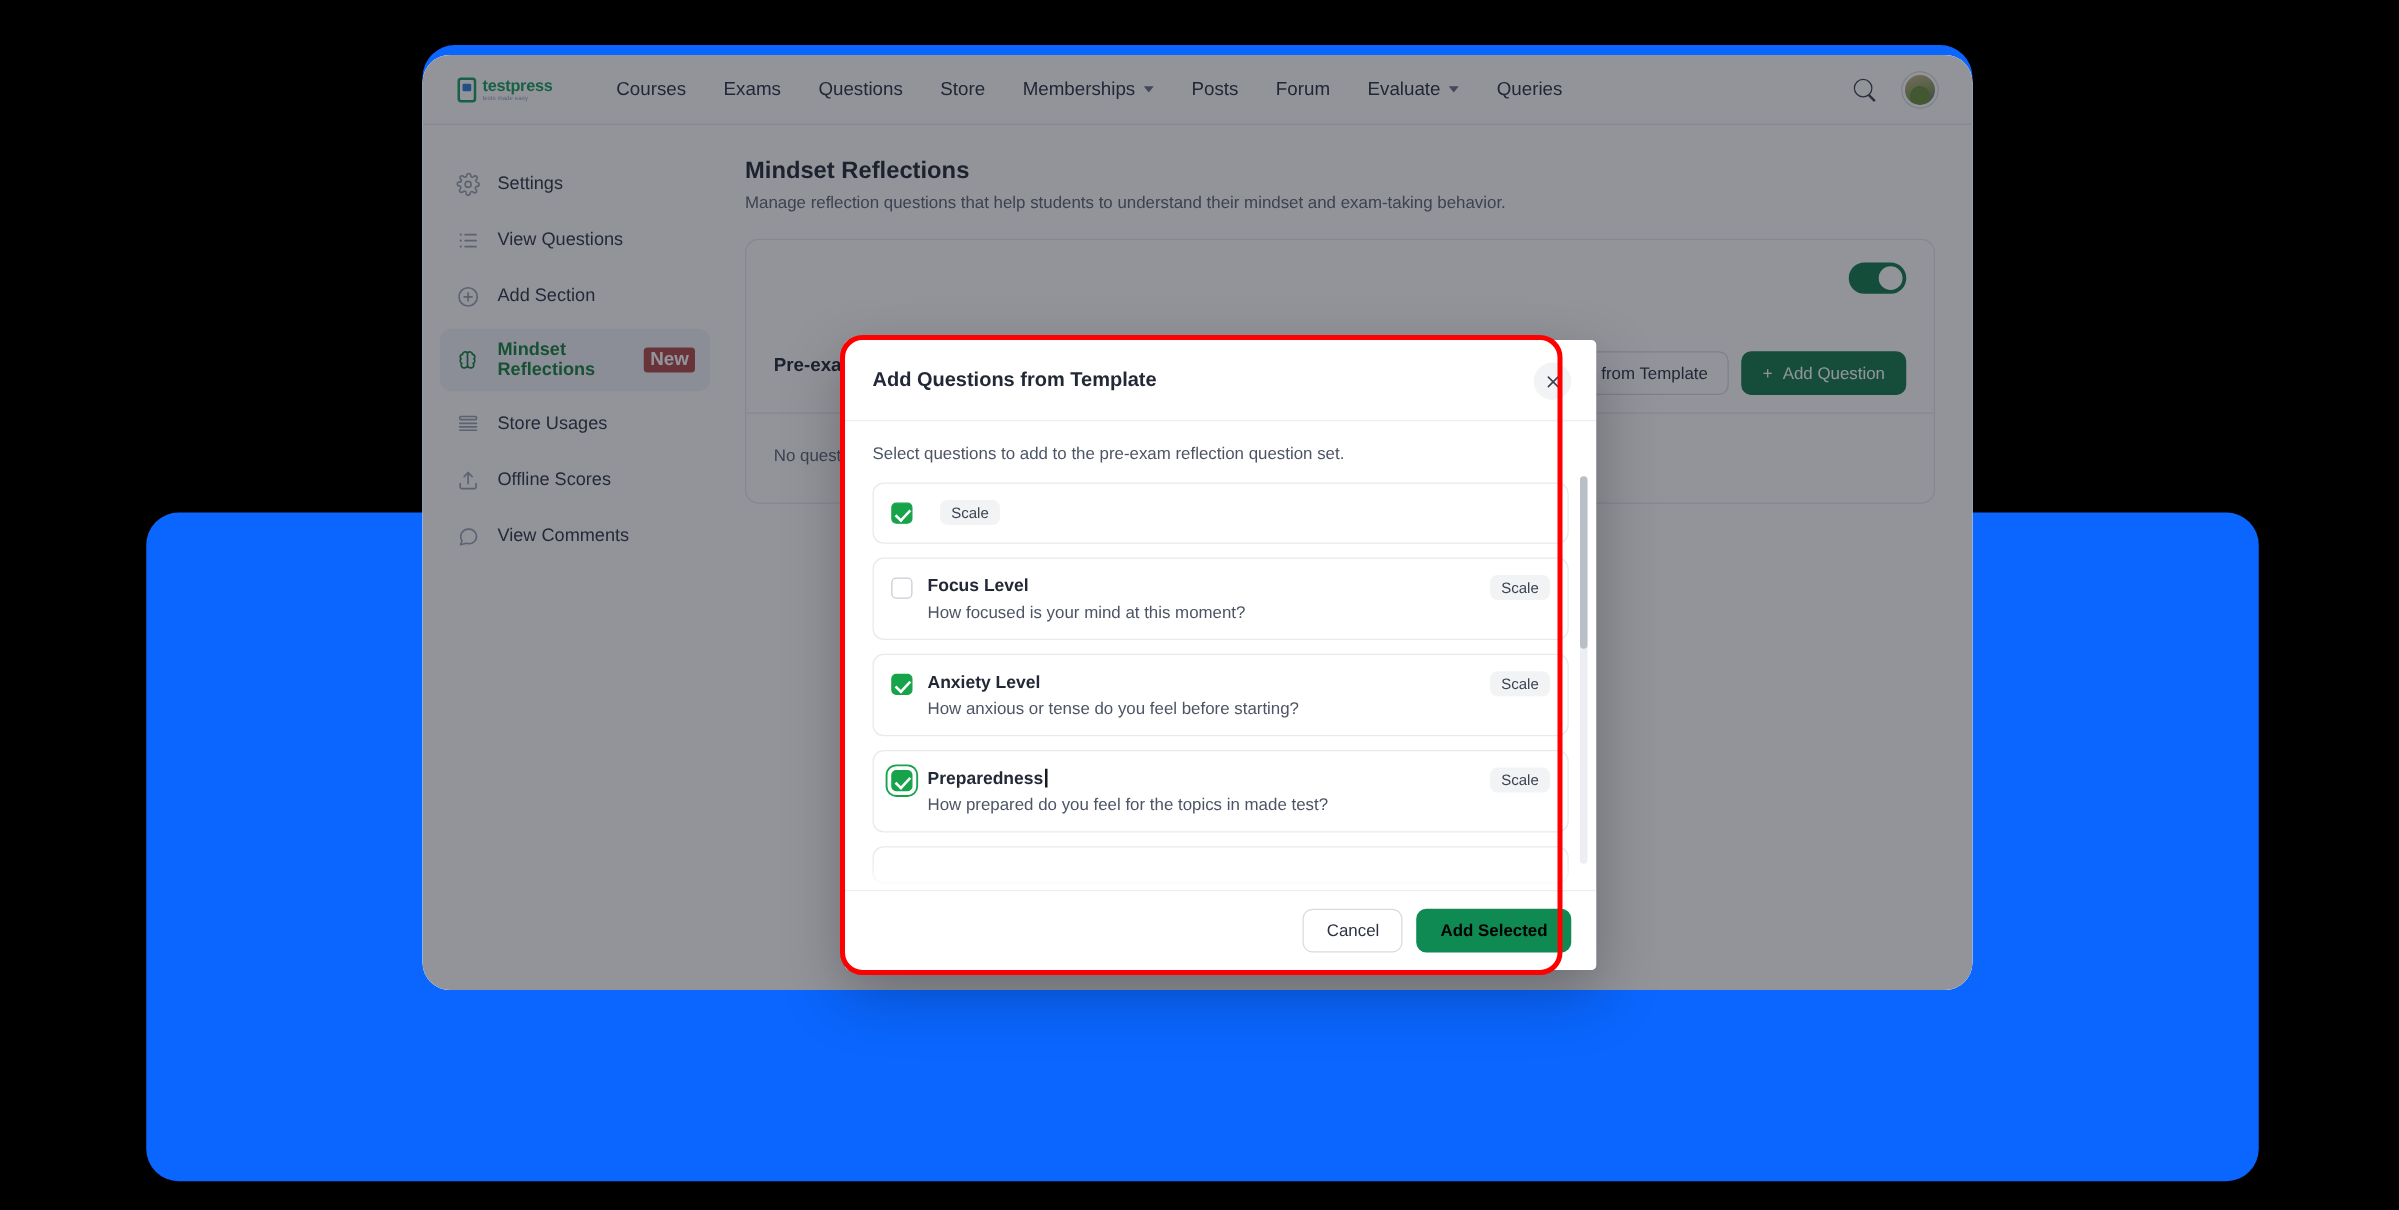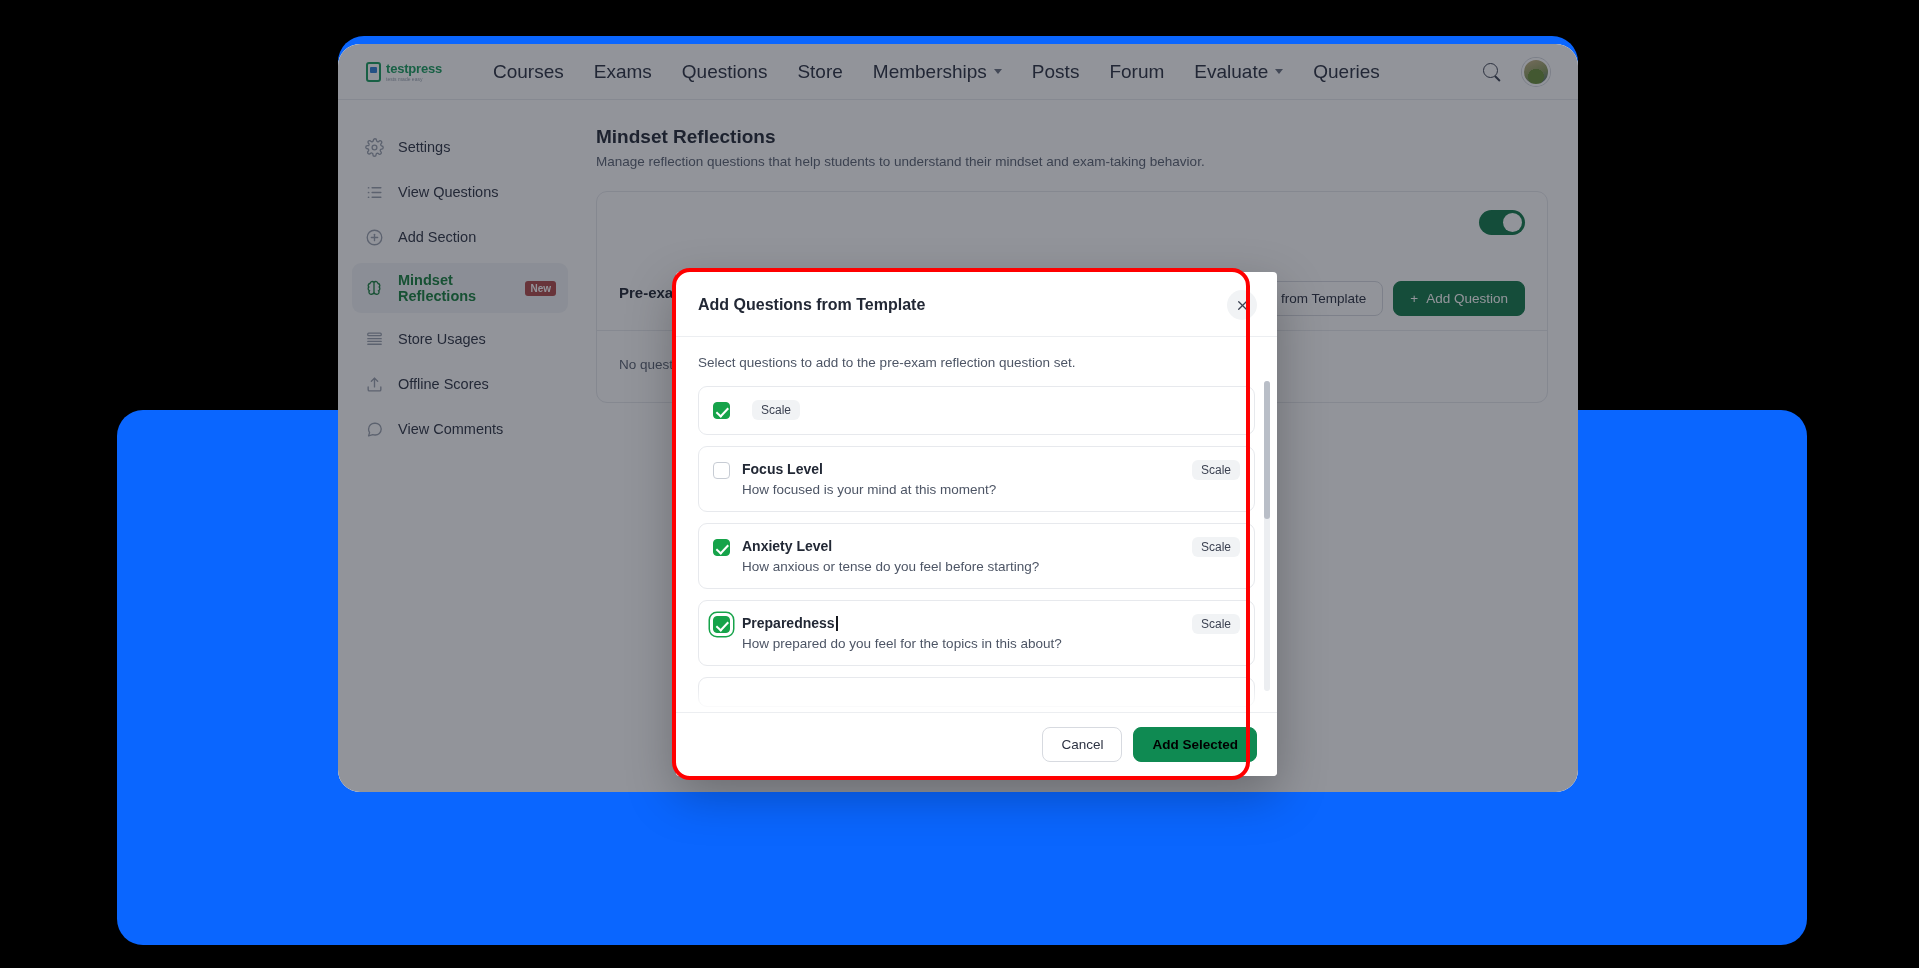--- a/index.html
+++ b/index.html
@@ -48,21 +48,21 @@
   }
   .brand-mark::after{
     content:""; position:absolute; left:2px; top:3px; right:2px; bottom:7px;
     background:#2e7fd6; border-radius:1px;
   }
   .brand-text { display:flex; flex-direction:column; line-height:1; }
   .brand-name { font-size: 13px; color:#1a9e5f; font-weight:700; letter-spacing:-.2px;}
   .brand-tag { font-size: 5px; color:#9aa3b0; margin-top:2px; }
   .navlinks { display:flex; align-items:center; gap:30px; }
   .navlink {
-    font-size: 19px; color:#2c3242; display:flex; align-items:center; gap:7px;
+    font-size: 15px; color:#2c3242; display:flex; align-items:center; gap:7px;
     cursor:pointer; white-space:nowrap;
   }
   .caret { width:0;height:0;border-left:4.5px solid transparent;border-right:4.5px solid transparent;border-top:5px solid #6b7280;}
   .nav-right { margin-left:auto; display:flex; align-items:center; gap:20px; }
   .search-ic { width:20px;height:20px; position:relative; cursor:pointer;}
   .search-ic::before{content:"";position:absolute;left:1px;top:1px;width:13px;height:13px;border:1.8px solid #3c4252;border-radius:50%;}
   .search-ic::after{content:"";position:absolute;left:13px;top:13px;width:7px;height:1.8px;background:#3c4252;transform:rotate(45deg);transform-origin:left center;}
   .avatar {
     width:28px;height:28px;border-radius:50%;
     background:
@@ -78,21 +78,21 @@
   .sidebar { width: 244px; padding: 28px 14px 0 14px; flex:0 0 244px; }
   .side-item {
     display:flex; align-items:center; gap:14px;
     padding: 9px 12px; border-radius:9px; margin-bottom:7px;
     font-size:14.5px; color:#2f3545; cursor:pointer; position:relative;
   }
   .side-item.active { background:#f2f4f7; color:#18803f; font-weight:600; }
   .side-ic { width:20px; height:20px; flex:0 0 20px; color:#9aa1ae; display:flex; align-items:center; justify-content:center;}
   .side-item.active .side-ic { color:#18803f; }
   .badge-new {
-    background:#b04a4a; color:#fff; font-size:10px; font-weight:700;
+    background:#b04a4a; color:#fff; font-size:15px; font-weight:700;
     padding:2px 5px; border-radius:3px; margin-left:18px; line-height:1.1;
   }
 
   
   .main { flex:1; padding: 26px 30px 0 14px; min-width:0; }
   .page-title { font-size:19px; font-weight:700; color:#222835; }
   .page-sub { font-size:13.5px; color:#5c6474; margin-top:6px; }
 
   .card {
     margin-top:22px; border:1px solid #e6e8ec; border-radius:11px;
@@ -392,21 +392,21 @@
             <span class="q-name">Anxiety Level</span>
             <span class="q-desc" style="display:block">How anxious or tense do you feel before starting?</span>
           </span>
           <span class="pill">Scale</span>
         </div>
 
         <div class="q-item">
           <span class="cb checked focused"></span>
           <span class="q-text">
             <span class="q-name caret-on">Preparedness</span>
-            <span class="q-desc" style="display:block">How prepared do you feel for the topics in this about?</span>
+            <span class="q-desc" style="display:block">How prepared do you feel for the topics in made test?</span>
           </span>
           <span class="pill">Scale</span>
         </div>
 
         <div class="q-item" style="height:30px"></div>
       </div>
 
       <div class="scrollbar">
         <div class="scrollbar-thumb"></div>
       </div>

